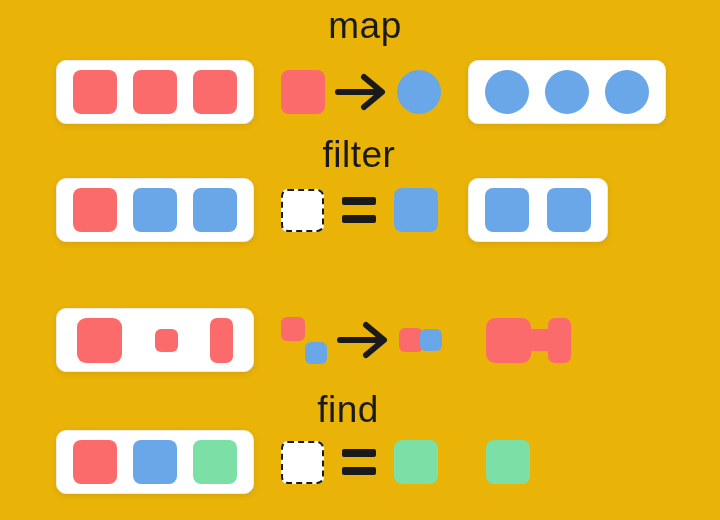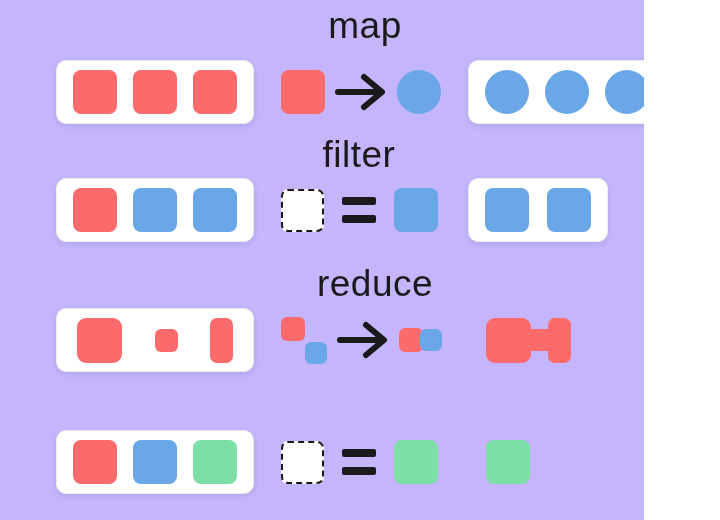--- a/index.html
+++ b/index.html
@@ -1,17 +1,17 @@
 <!DOCTYPE html>
 <html style="--red: #fc6b6b; --blue: #69a7e8; --green: #7ce0a6; --ink: #1a1a1a; --panel-border: #ececec;"><head>
 <meta charset="utf-8">
 <style>
   html,body{margin:0;padding:0;background:#ffffff;}
   .canvas{
-    position:relative;width:644px;height:520px;background:#c4b5fd;overflow:hidden;
+    position:relative;width:720px;height:520px;background:#eab308;overflow:hidden;
     font-family:"Liberation Sans", sans-serif;
   }
   
   .row-title{
     position:absolute;width:220px;text-align:center;
     font-size:37px;line-height:42px;font-weight:400;letter-spacing:.5px;
     color:var(--ink,#1a1a1a);
   }
   .t1{top:5px;left:255px;}
   .t2{top:134px;left:249px;}
@@ -106,21 +106,20 @@
       </div>
     <div class="opgroup">
         <div class="shape blue-square"></div>
       </div>
   </div>
   <div class="panel p-out2 r2">
       <div class="shape blue-square"></div>
       <div class="shape blue-square"></div>
     </div>
 
-  <div class="row-title t3">reduce</div>
   <div class="panel p-in p-in-reduce r3">
       <div class="shape red-square-large"></div>
       <div class="shape red-square-small"></div>
       <div class="shape red-rect-tall"></div>
     </div>
   <div class="op r3">
     <div class="opgroup cluster">
         <div class="shape red-chip"></div>
         <div class="shape blue-chip-offset"></div>
       </div>
@@ -131,20 +130,21 @@
         <div class="shape red-chip"></div>
         <div class="shape blue-chip-joined"></div>
       </div>
   </div>
   <div class="out-bare r3">
       <div class="shape red-square-large"></div>
       <div class="shape red-connector"></div>
       <div class="shape red-rect-tall"></div>
     </div>
 
+  <div class="row-title t4">find</div>
   <div class="panel p-in r4">
       <div class="shape red-square"></div>
       <div class="shape blue-square"></div>
       <div class="shape green-square"></div>
     </div>
   <div class="op eq r4">
     <div class="opgroup">
         <div class="shape dashed-square"></div>
       </div>
     <div class="equals">

